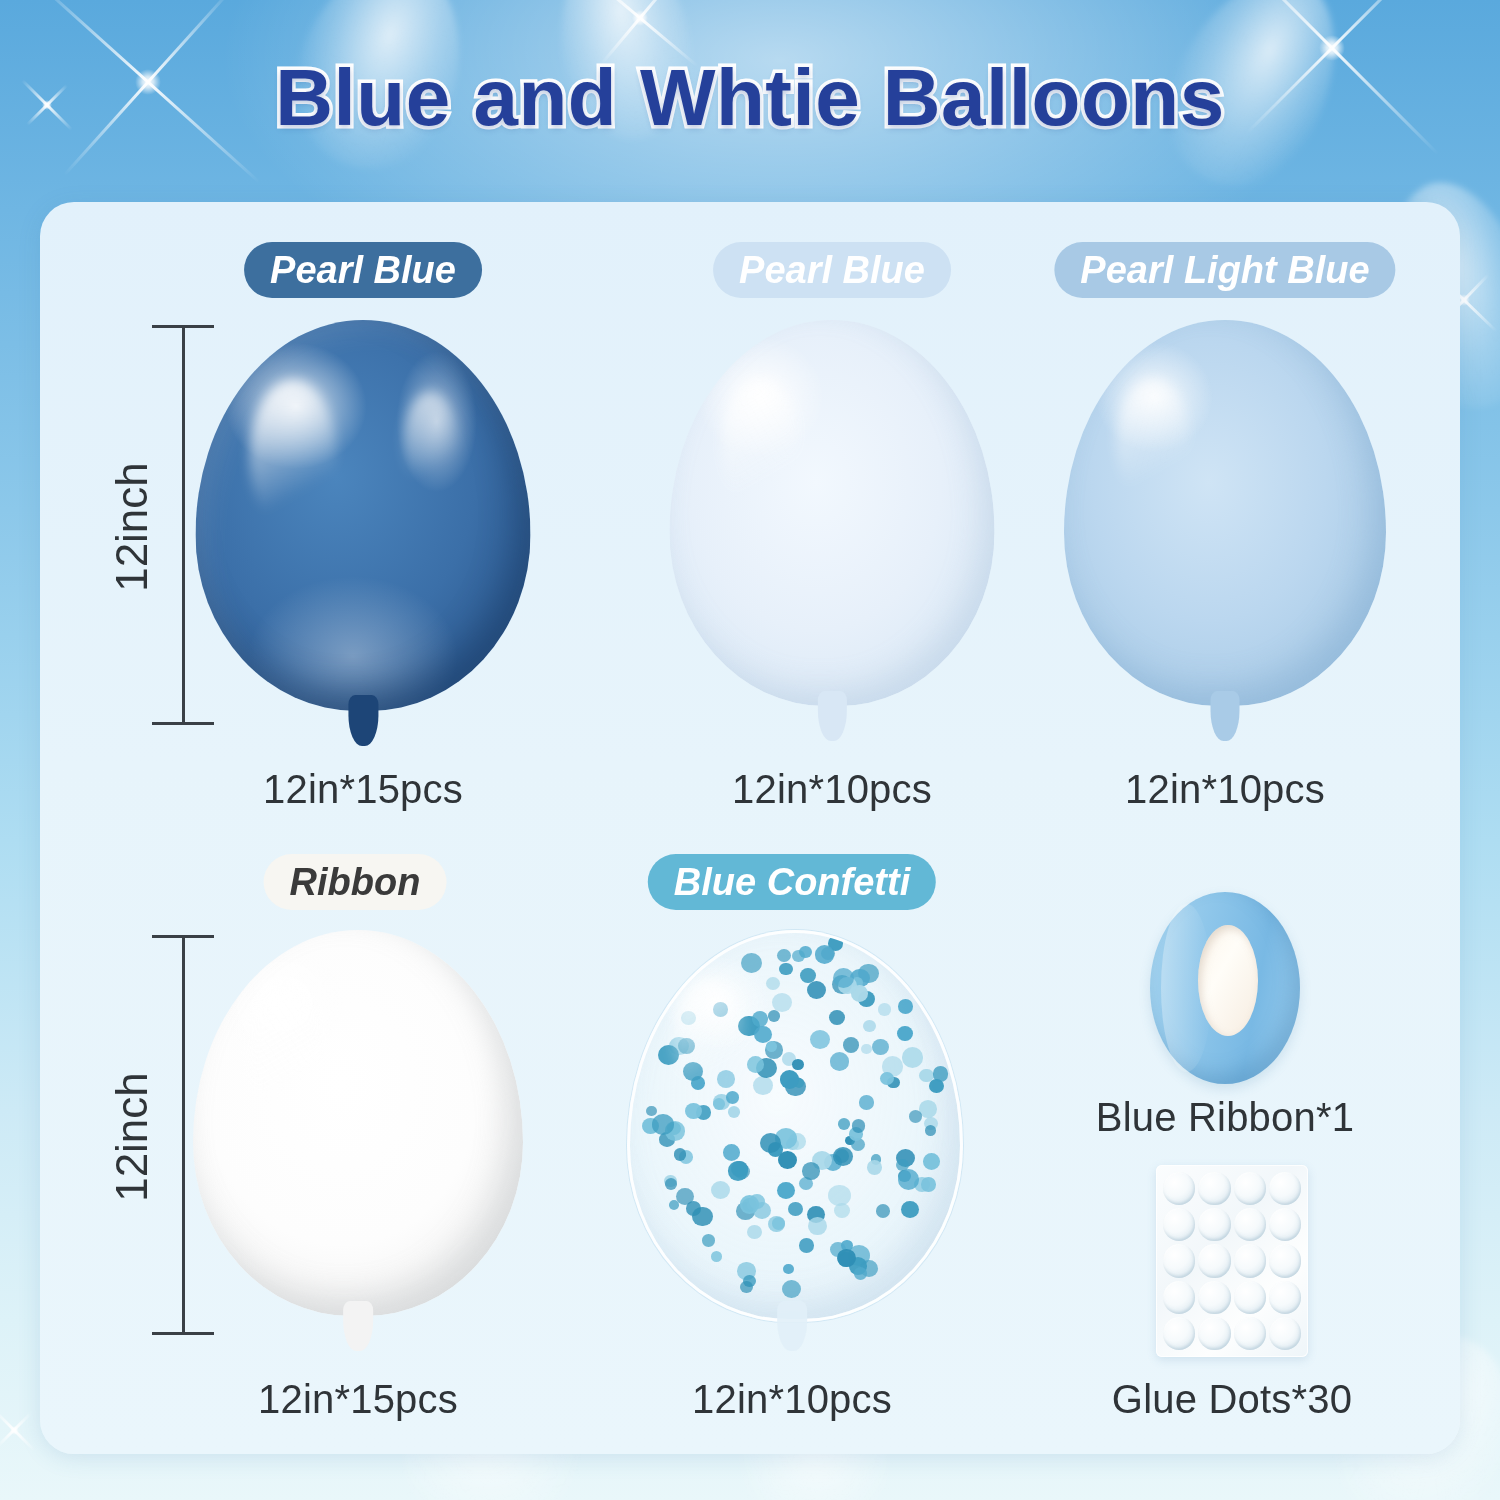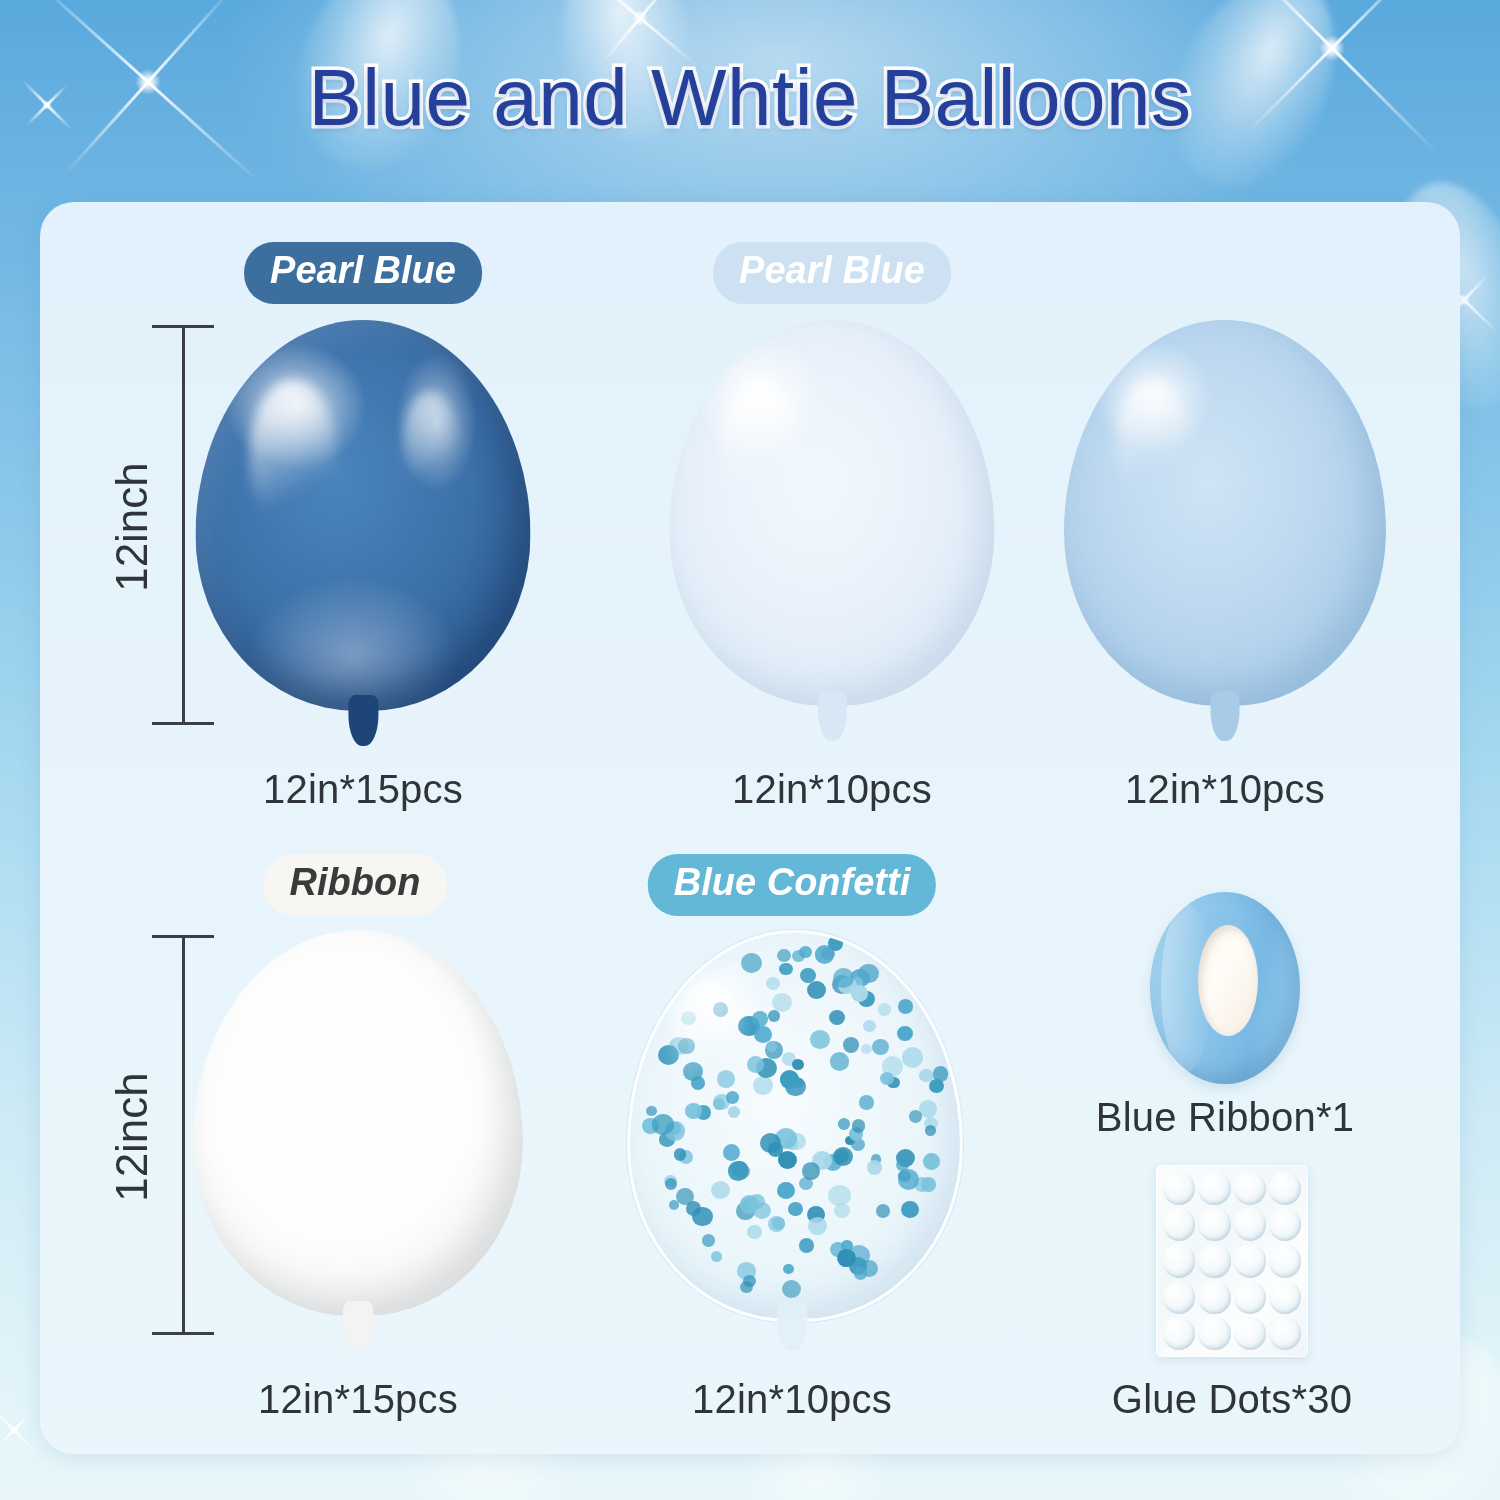--- a/index.html
+++ b/index.html
@@ -27,42 +27,42 @@
   }
   .feather{
     position:absolute;border-radius:50% 50% 50% 50%/60% 60% 40% 40%;
     background:radial-gradient(ellipse at 50% 35%,rgba(255,255,255,.75) 0%,rgba(255,255,255,.28) 45%,rgba(255,255,255,0) 78%);
     filter:blur(3px);
   }
 
   
   .title{
     position:absolute;left:0;right:0;top:52px;text-align:center;
-    font-size:80px;font-weight:400;letter-spacing:.5px;
+    font-size:80px;font-weight:700;letter-spacing:.5px;
     color:#25409a;
     -webkit-text-stroke:7px #ffffff;
     paint-order:stroke fill;
     text-shadow:0 3px 6px rgba(40,80,150,.30);
     white-space:nowrap;
   }
 
   
   .card{
     position:absolute;left:40px;top:202px;width:1420px;height:1252px;
     background:linear-gradient(180deg,#e2f1fb 0%, #e7f4fb 45%, #eaf6fc 100%);
     border-radius:34px;
     box-shadow:0 4px 22px rgba(70,130,180,.16);
   }
 
   .grid{position:absolute;inset:0;}
 
   
   .pill{
     position:absolute;transform:translateX(-50%);
-    padding:9px 26px 13px;border-radius:30px;
+    padding:9px 26px 7px;border-radius:30px;
     font-style:italic;font-weight:600;font-size:38px;line-height:1.05;
     white-space:nowrap;
   }
   .pill-pearl-blue{background:#3d6f9e;color:#ffffff;}
   .pill-pastel-blue{background:#cde1f3;color:#ffffff;}
   .pill-pearl-light-blue{background:#a8c9e5;color:#ffffff;}
   .pill-white{background:#f7f6f2;color:#3a3a3a;}
   .pill-blue-confetti{background:#62b8d6;color:#ffffff;}
 
   
@@ -250,20 +250,21 @@
     <div class="pill pill-pastel-blue" style="left:792px;top:40px;">Pearl Blue</div>
     <div class="balloon-wrap" style="left:792px;top:118px;width:325px;height:420px;">
       <div class="balloon b-pastel">
         <div class="body"></div>
         <div class="gloss" style="left:16%;top:14%;width:24%;height:32%;opacity:.85;"></div>
         <div class="knot"></div>
       </div>
     </div>
     <div class="caption" style="left:792px;top:565px;">12in*10pcs</div>
 
+    <div class="pill pill-pearl-light-blue" style="left:1185px;top:40px;">Pearl Light Blue</div>
     <div class="balloon-wrap" style="left:1185px;top:118px;width:322px;height:420px;">
       <div class="balloon b-light">
         <div class="body"></div>
         <div class="gloss" style="left:16%;top:14%;width:23%;height:30%;opacity:.8;"></div>
         <div class="knot"></div>
       </div>
     </div>
     <div class="caption" style="left:1185px;top:565px;">12in*10pcs</div>
 
     <div class="pill pill-white" style="left:315px;top:652px;">Ribbon</div>

